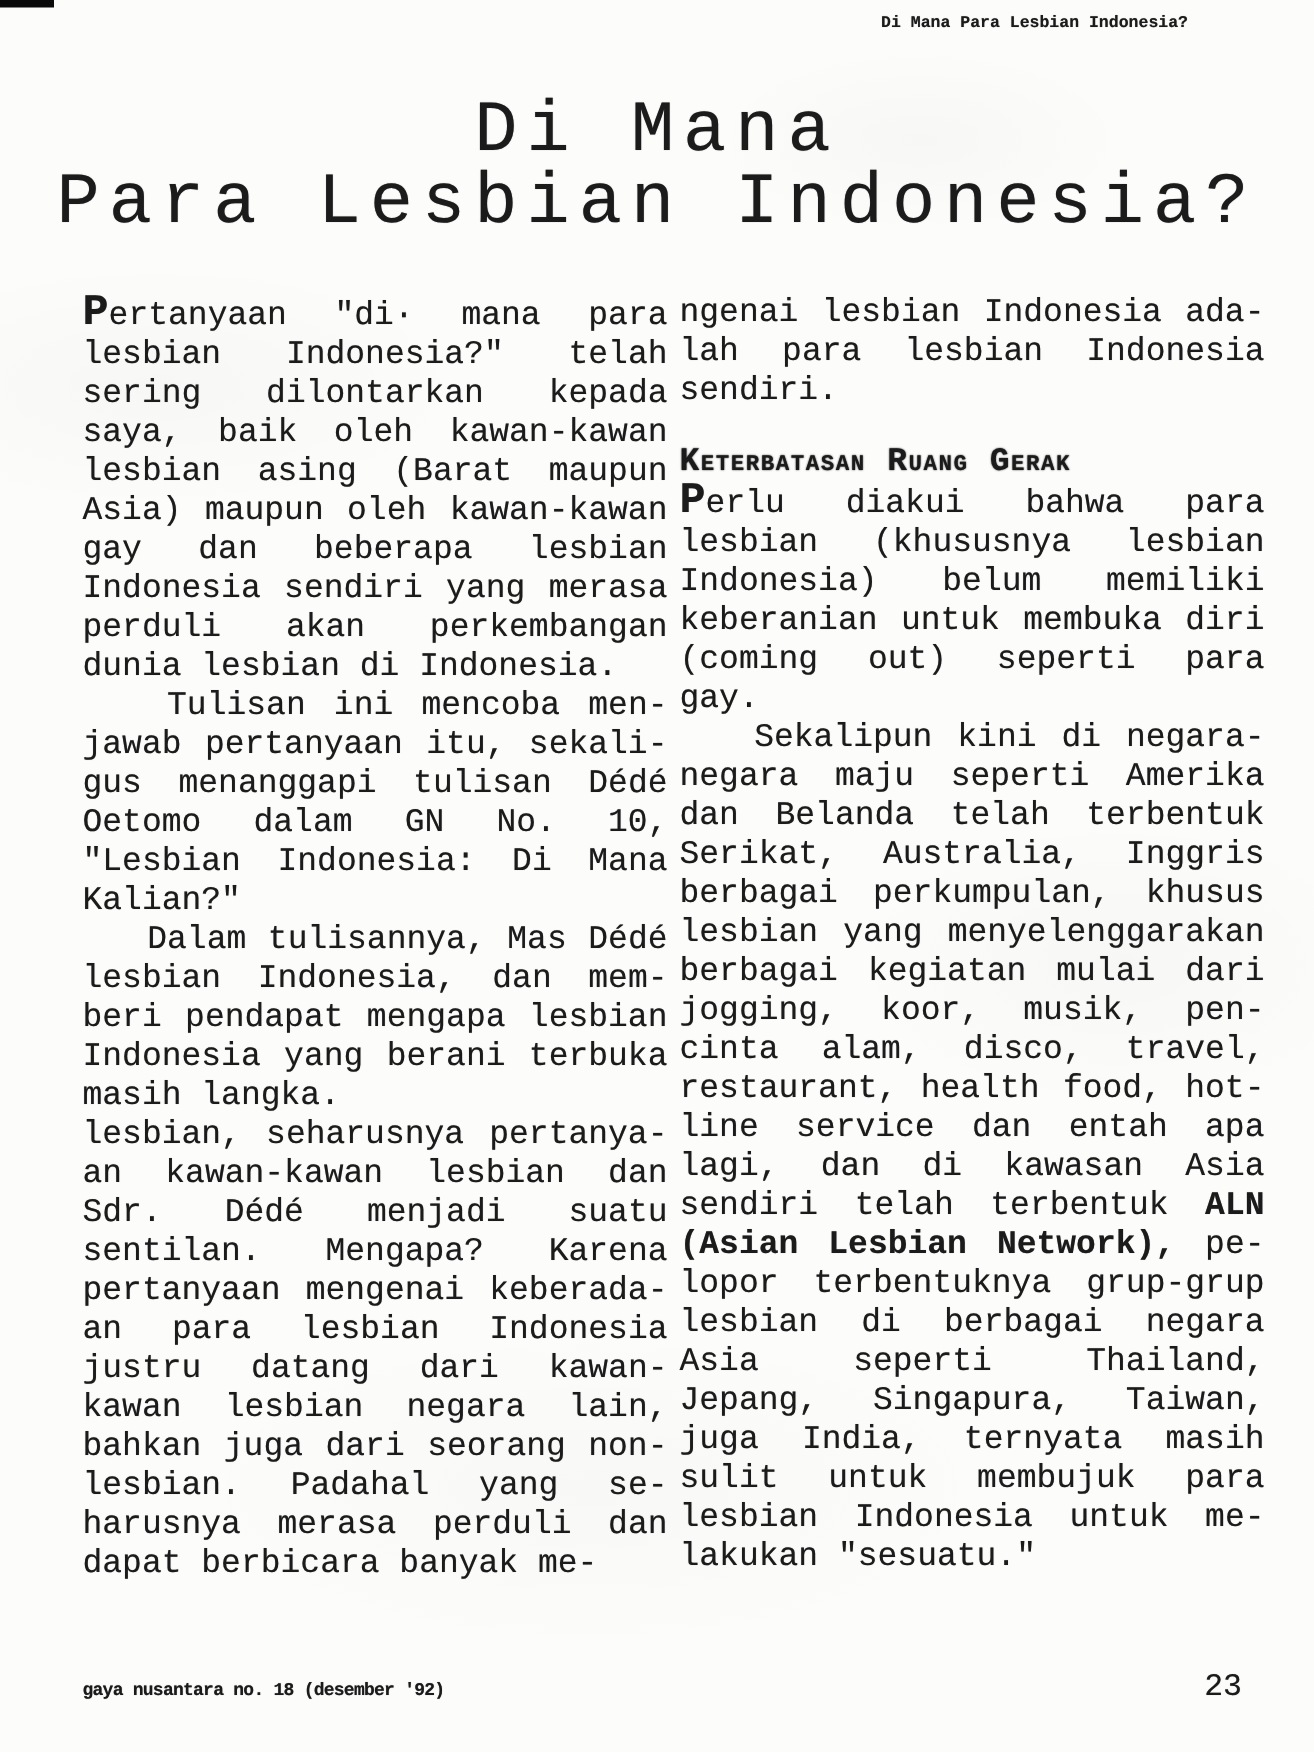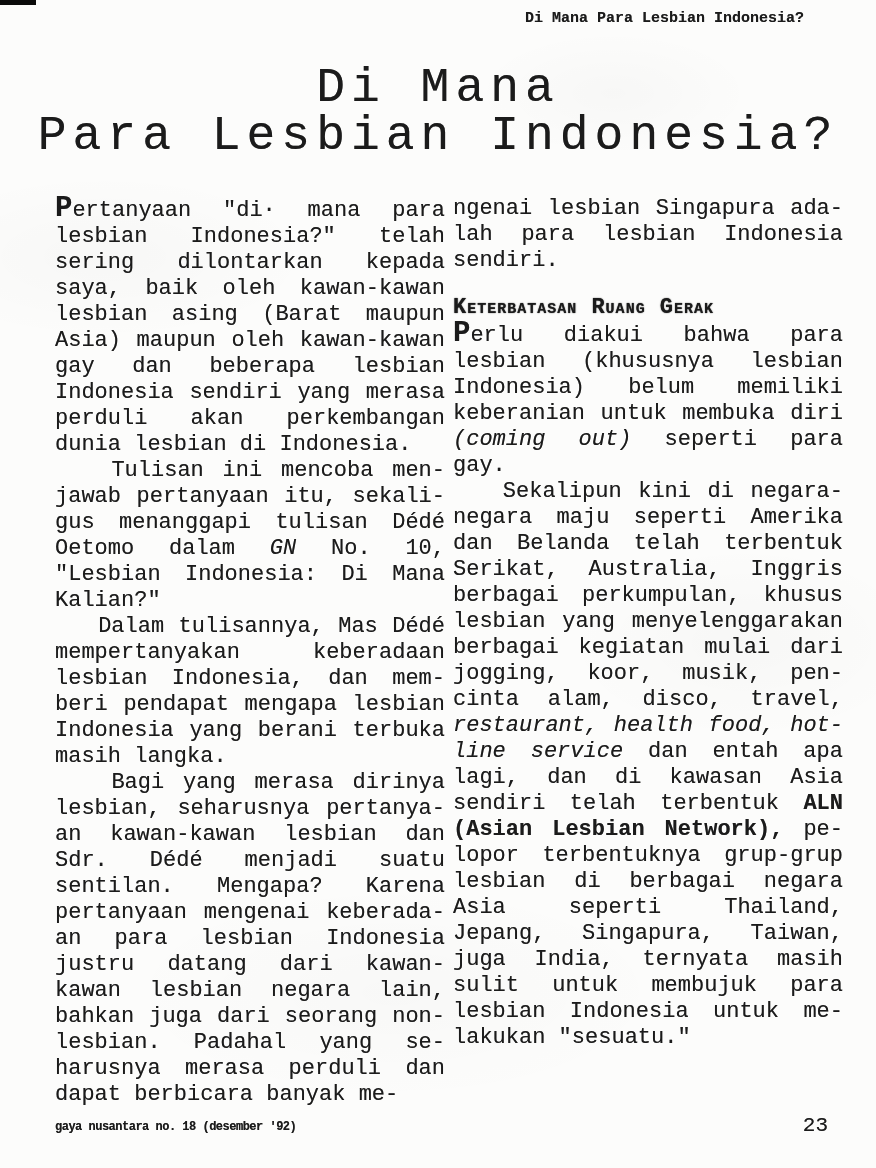--- a/index.html
+++ b/index.html
@@ -9,22 +9,22 @@
       radial-gradient(ellipse 300px 120px at 12% 22%, rgba(0,0,0,0.018), transparent 70%),
       radial-gradient(ellipse 260px 140px at 85% 55%, rgba(0,0,0,0.02), transparent 70%),
       radial-gradient(ellipse 400px 160px at 45% 85%, rgba(0,0,0,0.015), transparent 70%),
       radial-gradient(ellipse 200px 90px at 70% 8%, rgba(0,0,0,0.02), transparent 70%),
       #fcfcfb;
     color:#1b1b1b;
     font-family:"Liberation Mono","DejaVu Sans Mono",monospace;
   }
   .corner-mark{position:absolute;left:0;top:0;width:36px;height:5px;background:#0a0a0a;}
   .running-header{
-    position:absolute;top:10px;right:72px;
-    font-size:15px;font-weight:bold;letter-spacing:0px;
+    position:absolute;top:10px;right:84px;
+    font-size:11px;font-weight:bold;letter-spacing:0px;
     text-shadow:0 0 0.5px rgba(0,0,0,0.55);
   }
   .article-title{
     position:absolute;top:64px;left:0;width:100%;
     text-align:center;font-size:48px;line-height:48px;
     letter-spacing:6px;font-weight:normal;
     text-shadow:0 0 0.6px rgba(0,0,0,0.5);
   }
   .columns{
     position:absolute;top:196px;left:55px;width:788px;
@@ -32,21 +32,21 @@
   }
   .col{width:390px;}
   .line{
     font-size:22px;line-height:26px;min-height:26px;
     white-space:pre-wrap;
     text-align:justify;text-align-last:justify;
     text-shadow:0 0 0.5px rgba(0,0,0,0.45);
   }
   .line.last{text-align-last:left;}
   .lead{font-size:29px;font-weight:bold;line-height:26px;}
-  .it{font-style:italic;}
+  .it{}
   .bd{font-weight:bold;}
   .heading{
     font-size:22px;line-height:26px;font-weight:bold;
     font-variant:small-caps;letter-spacing:1px;
     text-shadow:0 0 1.2px rgba(0,0,0,0.85);
   }
   .gap{height:21px;}
   .page-footer{position:absolute;left:0;top:1114px;width:876px;}
   .journal-line{
     position:absolute;left:55px;top:6px;
@@ -83,41 +83,39 @@
         <div class="line"><span>Indonesia sendiri yang merasa</span></div>
         <div class="line"><span>perduli akan perkembangan</span></div>
         <div class="line last"><span>dunia lesbian di Indonesia.</span></div>
         <div class="line"><span>   Tulisan ini mencoba men-</span></div>
         <div class="line"><span>jawab pertanyaan itu, sekali-</span></div>
         <div class="line"><span>gus menanggapi tulisan Dédé</span></div>
         <div class="line"><span>Oetomo dalam </span><span class="it">GN</span><span> No. 10,</span></div>
         <div class="line"><span>"Lesbian Indonesia: Di Mana</span></div>
         <div class="line last"><span>Kalian?"</span></div>
         <div class="line"><span>   Dalam tulisannya, Mas Dédé</span></div>
-        <div class="line"><span>mempertanyakan keberadaan</span></div>
         <div class="line"><span>lesbian Indonesia, dan mem-</span></div>
         <div class="line"><span>beri pendapat mengapa lesbian</span></div>
         <div class="line"><span>Indonesia yang berani terbuka</span></div>
         <div class="line last"><span>masih langka.</span></div>
-        <div class="line"><span>   Bagi yang merasa dirinya</span></div>
         <div class="line"><span>lesbian, seharusnya pertanya-</span></div>
         <div class="line"><span>an kawan-kawan lesbian dan</span></div>
         <div class="line"><span>Sdr. Dédé menjadi suatu</span></div>
         <div class="line"><span>sentilan. Mengapa? Karena</span></div>
         <div class="line"><span>pertanyaan mengenai keberada-</span></div>
         <div class="line"><span>an para lesbian Indonesia</span></div>
         <div class="line"><span>justru datang dari kawan-</span></div>
         <div class="line"><span>kawan lesbian negara lain,</span></div>
         <div class="line"><span>bahkan juga dari seorang non-</span></div>
         <div class="line"><span>lesbian. Padahal yang se-</span></div>
         <div class="line"><span>harusnya merasa perduli dan</span></div>
         <div class="line last"><span>dapat berbicara banyak me-</span></div>
       </div>
     <div class="col">
-        <div class="line"><span>ngenai lesbian Singapura ada-</span></div>
+        <div class="line"><span>ngenai lesbian Indonesia ada-</span></div>
         <div class="line"><span>lah para lesbian Indonesia</span></div>
         <div class="line last"><span>sendiri.</span></div>
         <div class="gap"></div>
         <div class="heading">Keterbatasan Ruang Gerak</div>
         <div class="line"><span class="lead">P</span><span>erlu diakui bahwa para</span></div>
         <div class="line"><span>lesbian (khususnya lesbian</span></div>
         <div class="line"><span>Indonesia) belum memiliki</span></div>
         <div class="line"><span>keberanian untuk membuka diri</span></div>
         <div class="line"><span class="it">(coming out)</span><span> seperti para</span></div>
         <div class="line last"><span>gay.</span></div>

